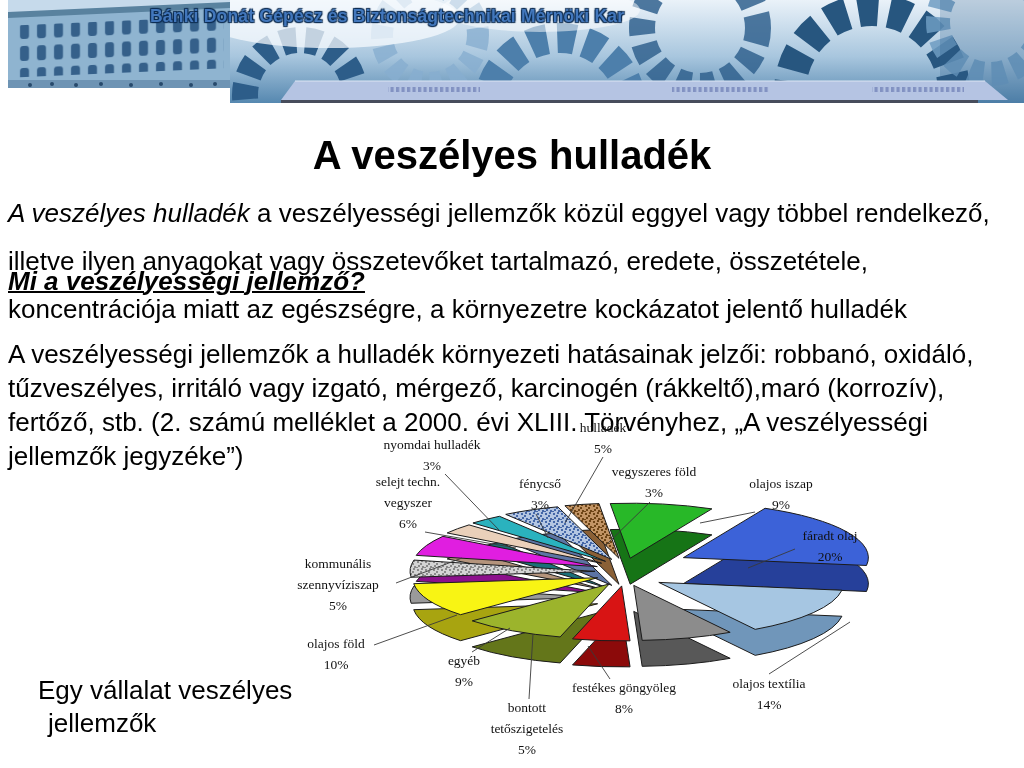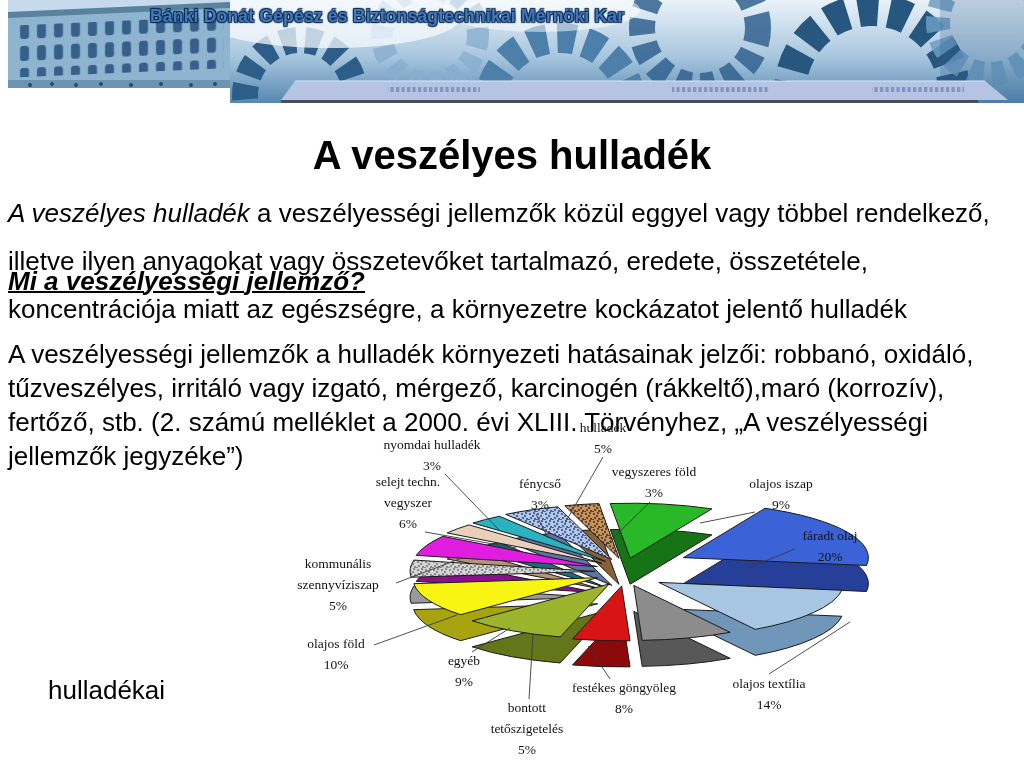--- a/index.html
+++ b/index.html
@@ -198,16 +198,17 @@
         <text x="408" y="507">vegyszer</text>
         <text x="408" y="528">6%</text>
         <text x="432" y="449">nyomdai hulladék</text>
         <text x="432" y="470">3%</text>
         <text x="540" y="488">fénycső</text>
         <text x="540" y="509">3%</text>
       </g>
     </svg>
 
   <div class="caption">
-    <div class="l2">hulladékai</div>
+    <div class="l1">Egy vállalat veszélyes</div>
+    <div class="l2">jellemzők</div>
   </div>
 
 </div>
 
 </body></html>

